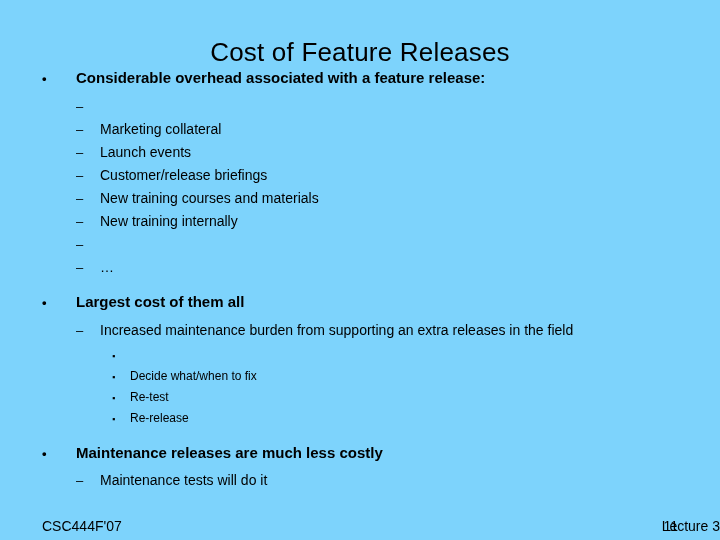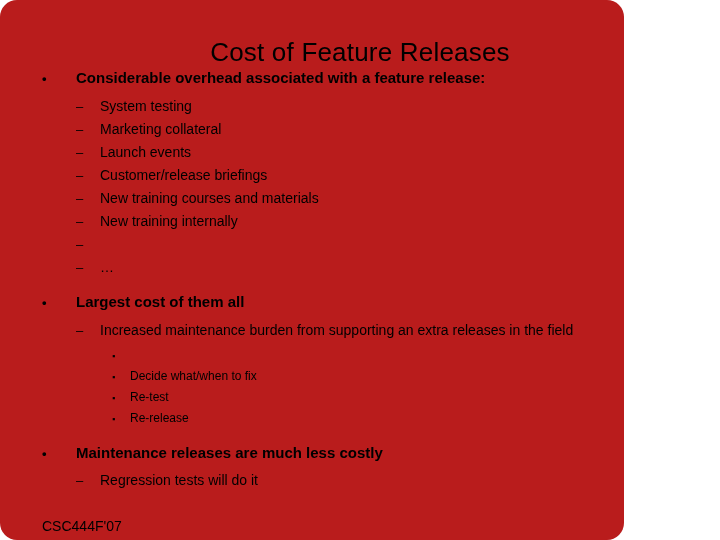--- a/index.html
+++ b/index.html
@@ -2,27 +2,26 @@
 <html><head>
 <meta charset="utf-8">
 <style>
   html, body {
     margin: 0;
     padding: 0;
     background: #ffffff;
   }
   .slide {
     position: relative;
-    width: 624px;
+    width: 720px;
     height: 540px;
-    background: #b91c1c;
+    background: #7dd3fc;
     color: #000000;
     font-family: "Liberation Sans", sans-serif;
     overflow: hidden;
-    border-radius: 17px;
   }
 
   
   .slide-title {
     position: absolute;
     left: 0;
     top: 20px;
     width: 720px;
     text-align: center;
     font-size: 26px;
@@ -139,21 +138,20 @@
 
   <div class="body">
 
     <div class="bullet-row lvl1">
       <span class="marker">•</span>
       <span class="btext">Considerable overhead associated with a feature release:</span>
     </div>
 
     <div class="bullet-row lvl2 gap-before-l2">
       <span class="marker">–</span>
-      <span class="btext">System testing</span>
     </div>
 
     <div class="bullet-row lvl2">
       <span class="marker">–</span>
       <span class="btext">Marketing collateral</span>
     </div>
 
     <div class="bullet-row lvl2">
       <span class="marker">–</span>
       <span class="btext">Launch events</span>
@@ -212,21 +210,21 @@
       <span class="btext">Re-release</span>
     </div>
 
     <div class="bullet-row lvl1 gap-before-b3">
       <span class="marker">•</span>
       <span class="btext">Maintenance releases are much less costly</span>
     </div>
 
     <div class="bullet-row lvl2 gap-before-last2">
       <span class="marker">–</span>
-      <span class="btext">Regression tests will do it</span>
+      <span class="btext">Maintenance tests will do it</span>
     </div>
 
   </div>
 
   <div class="footer">
     <span class="footer-left">CSC444F'07</span>
     <span class="footer-center">Lecture 3</span>
     <span class="footer-right">11</span>
   </div>
 

